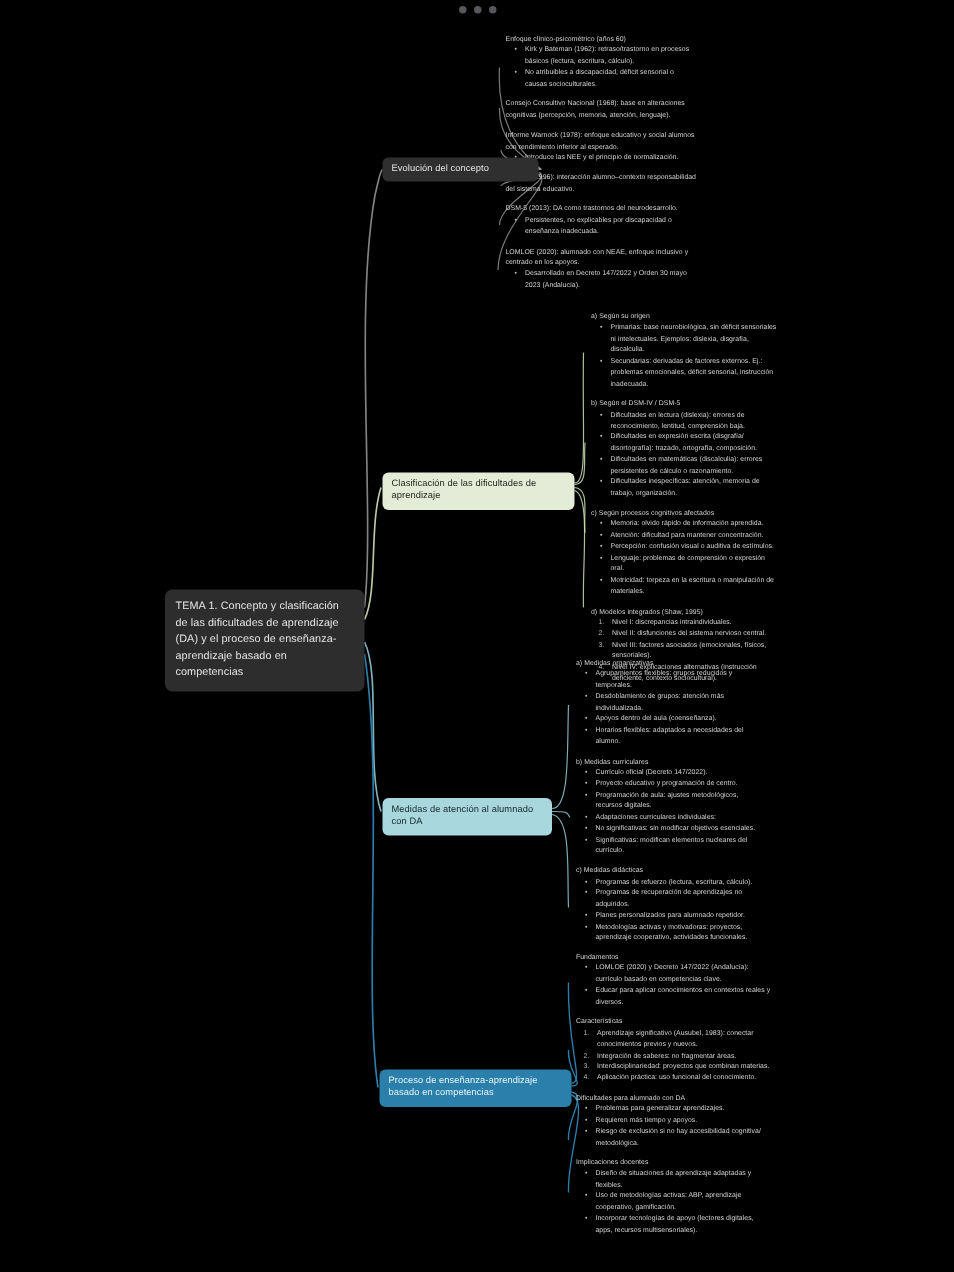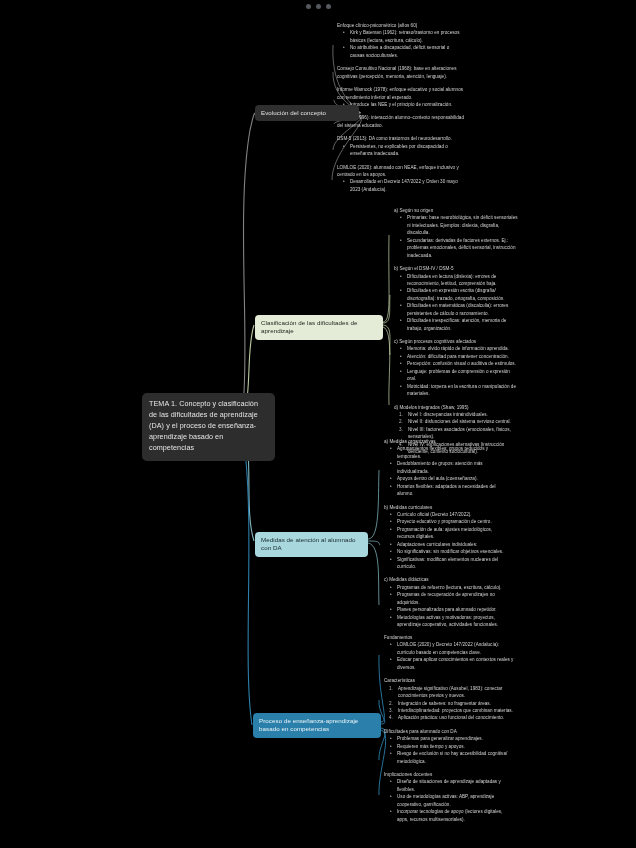--- a/index.html
+++ b/index.html
@@ -39,21 +39,20 @@
     left: 110px; top: 393px;
     width: 133px;
     padding: 6px 7px 7px 7px;
     background: #2d2d2d;
     border-radius: 5px;
     color: #e6e6e6;
     font-size: 7.2px;
     line-height: 1.52;
     letter-spacing: .01em;
     z-index: 4;
-    margin-left: 32px;
   }
 
   
   .branch-node {
     position: absolute;
     border-radius: 4px;
     padding: 3.5px 6px;
     font-size: 6.2px;
     line-height: 1.45;
     letter-spacing: .01em;

